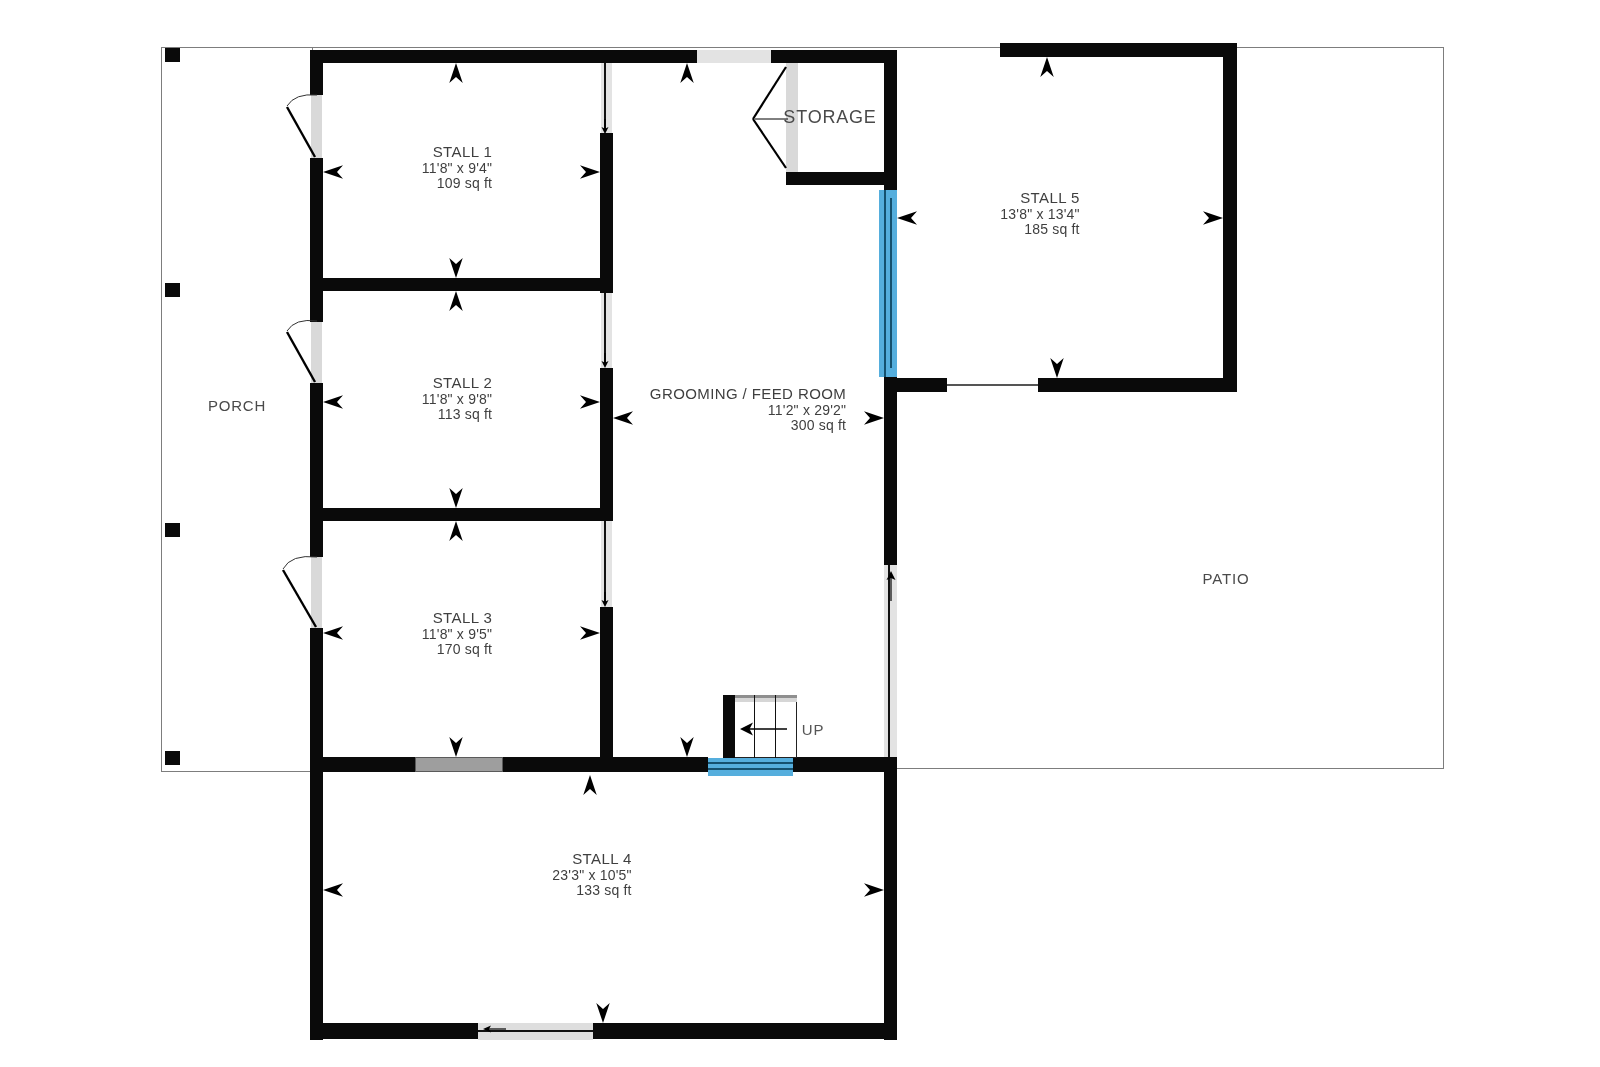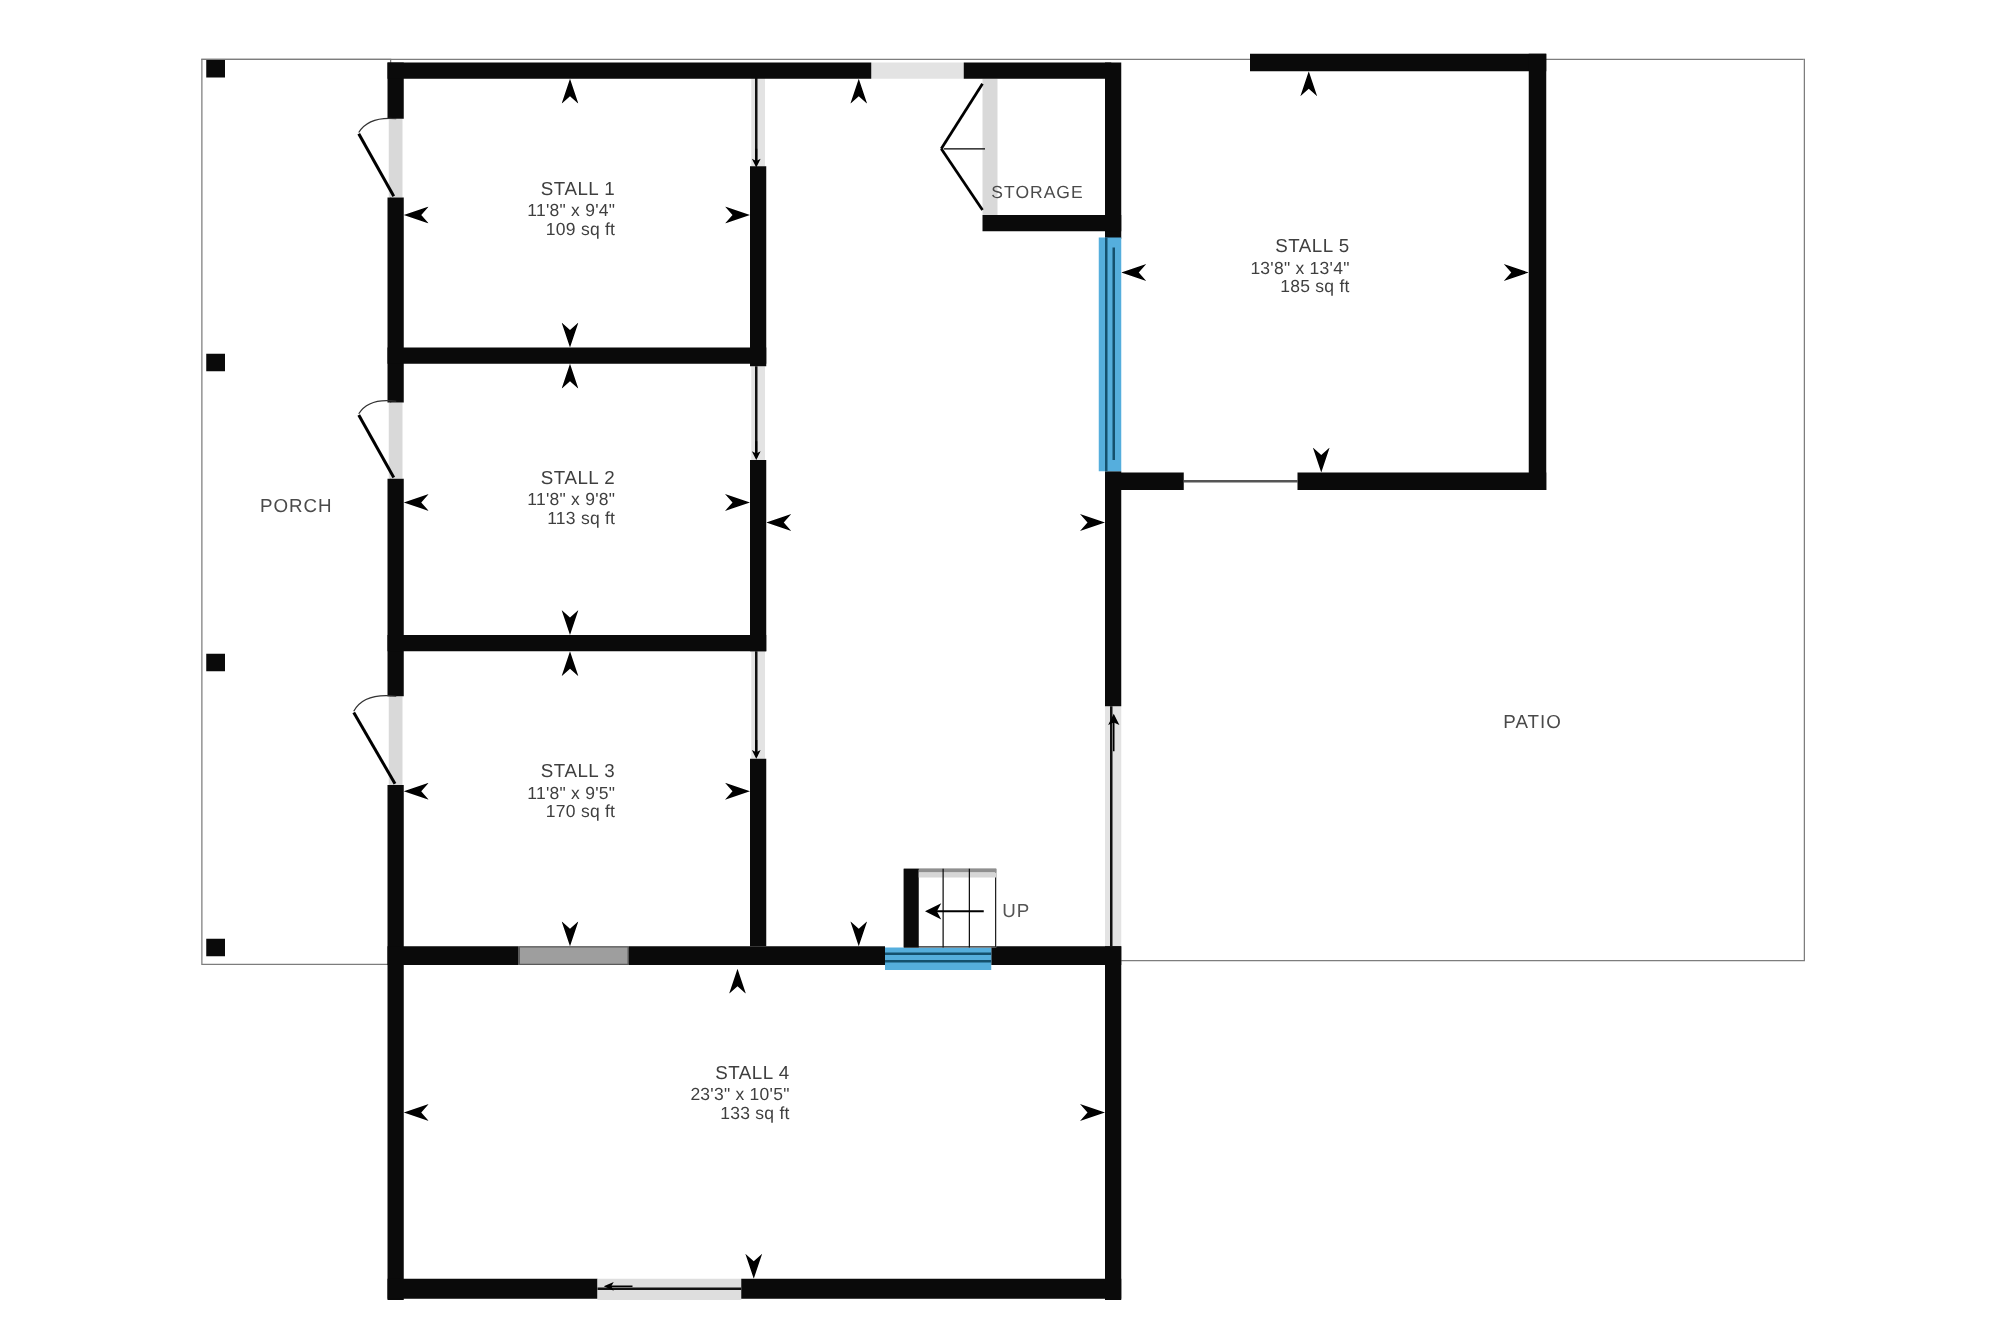--- a/index.html
+++ b/index.html
@@ -193,19 +193,24 @@
   <div class="rlabel" style="left:592px;top:875px;">
     <div class="rname">STALL 4</div>
     <div class="rdim">23'3" x 10'5"</div>
     <div class="rdim">133 sq ft</div>
   </div>
   <div class="rlabel" style="left:1040px;top:214px;">
     <div class="rname">STALL 5</div>
     <div class="rdim">13'8" x 13'4"</div>
     <div class="rdim">185 sq ft</div>
   </div>
-
-  <div class="zlabel" style="left:830px;top:117px;font-size:14px;margin-top:36px;">STORAGE</div>
+  <div class="rlabel" style="left:748px;top:410px;">
+    <div class="rname">GROOMING / FEED ROOM</div>
+    <div class="rdim">11'2" x 29'2"</div>
+    <div class="rdim">300 sq ft</div>
+  </div>
+
+  <div class="zlabel" style="left:830px;top:117px;font-size:18px;">STORAGE</div>
   <div class="zlabel" style="left:237px;top:405px;">PORCH</div>
   <div class="zlabel" style="left:1212px;top:578px;padding-left:28px;">PATIO</div>
   <div class="zlabel" style="left:813px;top:729px;color:#555;">UP</div>
 
 </div>
 
 </body></html>

